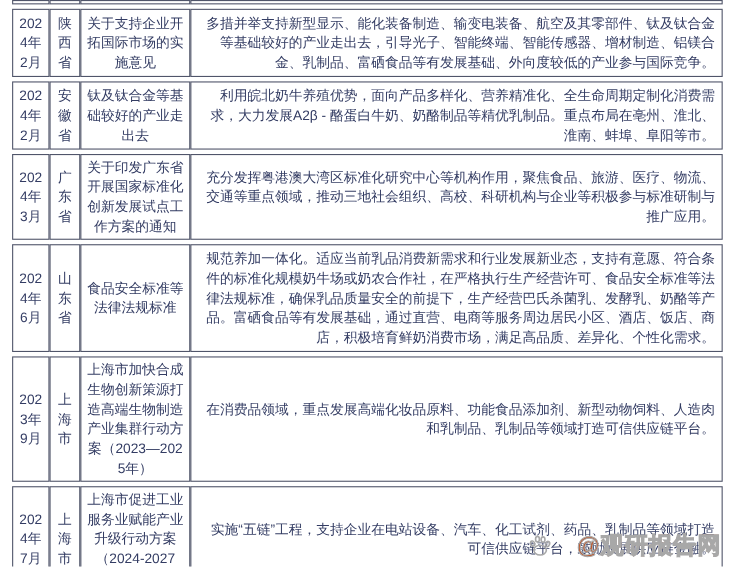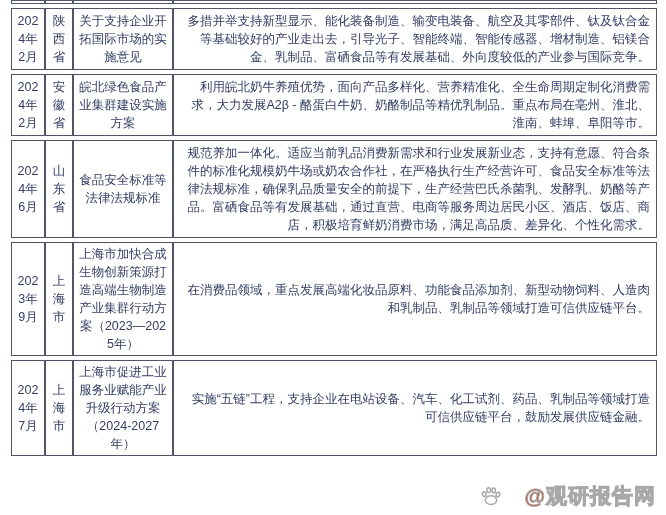--- a/index.html
+++ b/index.html
@@ -90,24 +90,30 @@
         <tr>
           <td class="c-date">2024年2月</td>
           <td class="c-prov">陕西省</td>
           <td class="c-title">关于支持企业开拓国际市场的实施意见</td>
           <td class="c-content">多措并举支持新型显示、能化装备制造、输变电装备、航空及其零部件、钛及钛合金等基础较好的产业走出去，引导光子、智能终端、智能传感器、增材制造、铝镁合金、乳制品、富硒食品等有发展基础、外向度较低的产业参与国际竞争。</td>
         </tr>
 
         <tr>
           <td class="c-date">2024年2月</td>
           <td class="c-prov">安徽省</td>
-          <td class="c-title">皖北绿色食品产业集群建设实施方案</td>
+          <td class="c-title">钛及钛合金等基础较好的产业走出去</td>
           <td class="c-content">利用皖北奶牛养殖优势，面向产品多样化、营养精准化、全生命周期定制化消费需求，大力发展A2β - 酪蛋白牛奶、奶酪制品等精优乳制品。重点布局在亳州、淮北、淮南、蚌埠、阜阳等市。</td>
         </tr>
 
+        <tr>
+          <td class="c-date">2024年3月</td>
+          <td class="c-prov">广东省</td>
+          <td class="c-title">关于印发广东省开展国家标准化创新发展试点工作方案的通知</td>
+          <td class="c-content">充分发挥粤港澳大湾区标准化研究中心等机构作用，聚焦食品、旅游、医疗、物流、交通等重点领域，推动三地社会组织、高校、科研机构与企业等积极参与标准研制与推广应用。</td>
+        </tr>
 
         <tr>
           <td class="c-date">2024年6月</td>
           <td class="c-prov">山东省</td>
           <td class="c-title">食品安全标准等法律法规标准</td>
           <td class="c-content">规范养加一体化。适应当前乳品消费新需求和行业发展新业态，支持有意愿、符合条件的标准化规模奶牛场或奶农合作社，在严格执行生产经营许可、食品安全标准等法律法规标准，确保乳品质量安全的前提下，生产经营巴氏杀菌乳、发酵乳、奶酪等产品。富硒食品等有发展基础，通过直营、电商等服务周边居民小区、酒店、饭店、商店，积极培育鲜奶消费市场，满足高品质、差异化、个性化需求。</td>
         </tr>
 
         <tr>
           <td class="c-date">2023年9月</td>

